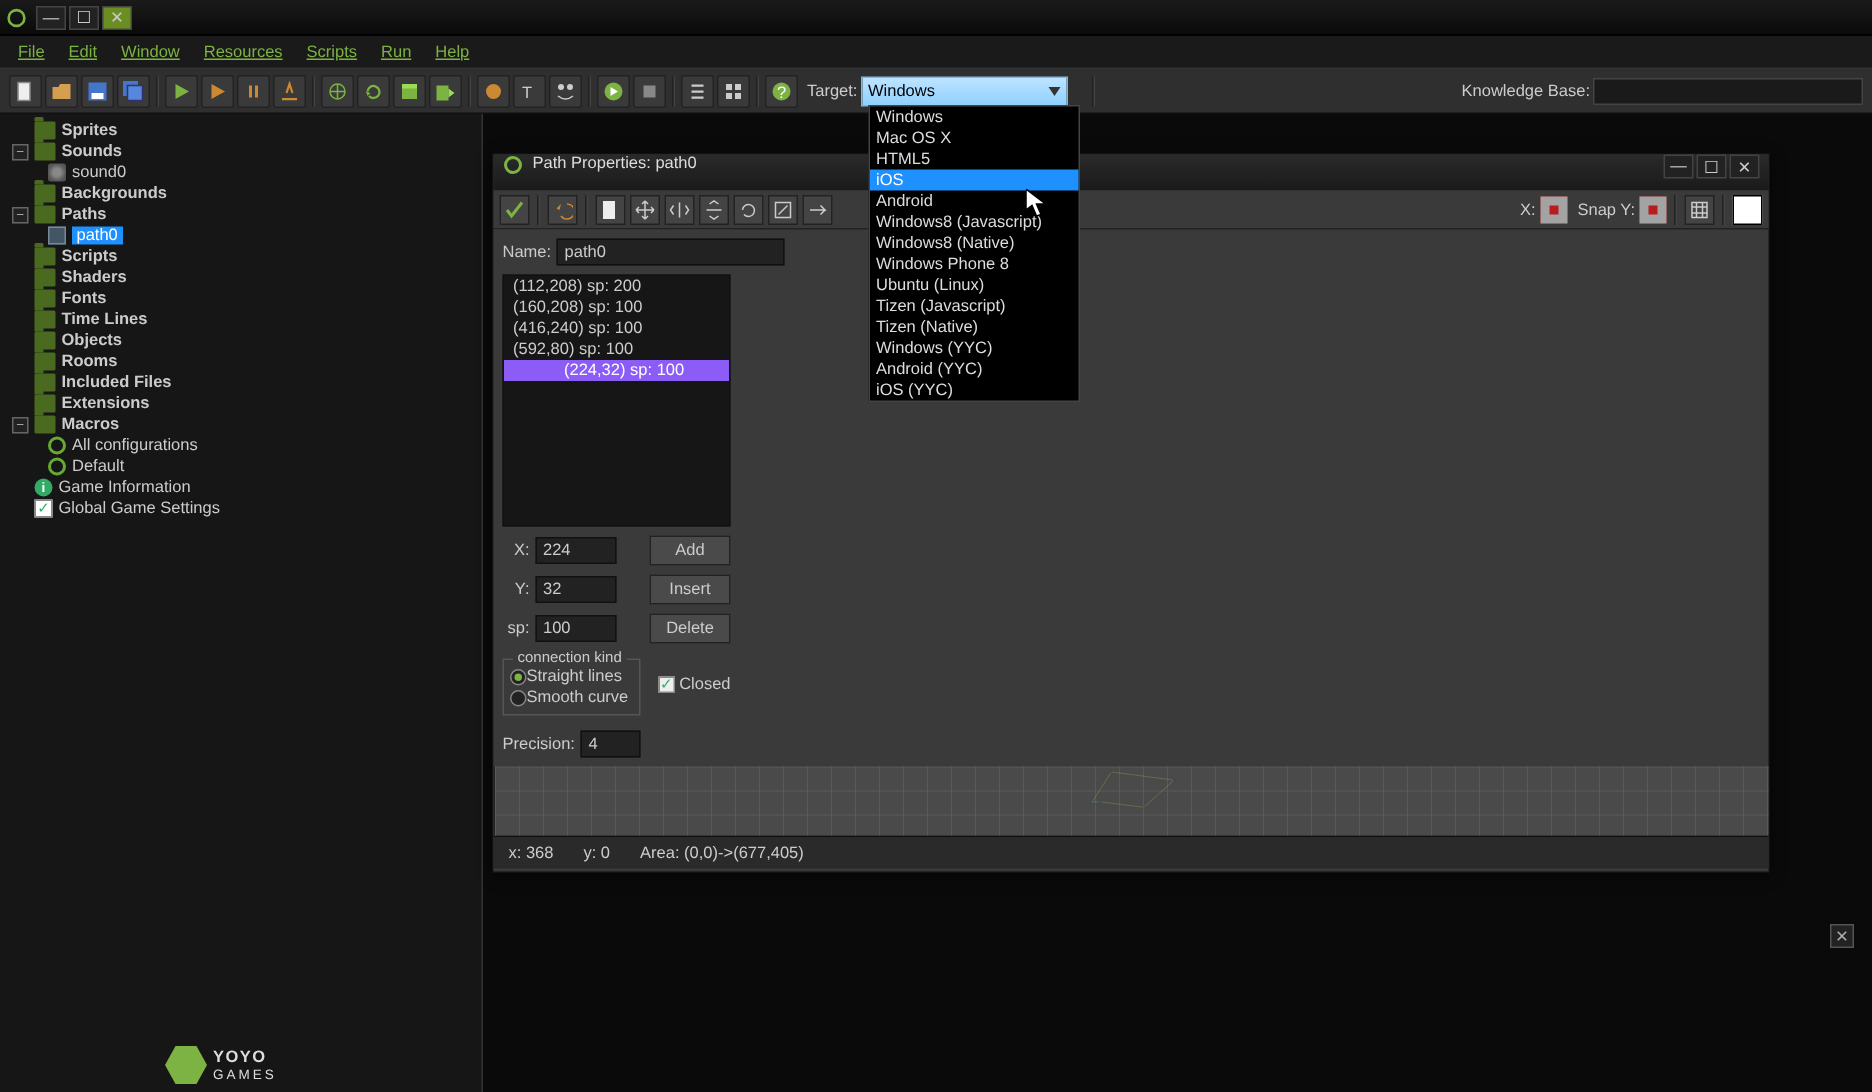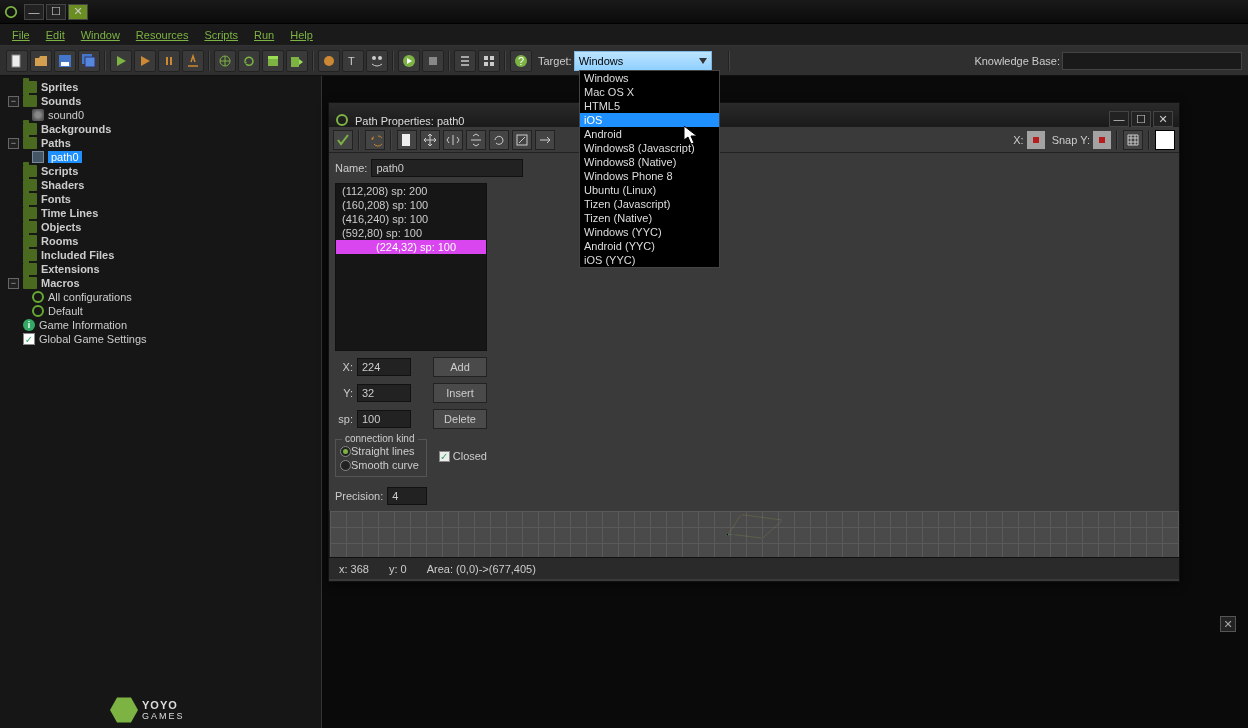--- a/index.html
+++ b/index.html
@@ -42,35 +42,35 @@
 .check-icon { width:12px; height:12px; background:#fff; border:1px solid #888; display:flex; align-items:center; justify-content:center; color:#3a6; font-size:10px; }
 .cfg-icon { width:12px; height:12px; border:2px solid #6a3; border-radius:50%; }
 .selected-item { background: #1e90ff; color: #fff; }
 
 .yoyo-logo { position: absolute; bottom: 4px; left: 110px; display: flex; align-items: center; gap: 4px; color: #ddd; font-size: 14px; }
 .yoyo-logo .hex { width: 28px; height: 28px; background: #7cb342; clip-path: polygon(25% 5%, 75% 5%, 100% 50%, 75% 95%, 25% 95%, 0 50%); }
 
 .workspace { flex: 1; background: #0a0a0a; position: relative; }
 
 .path-window { position: absolute; left: 6px; top: 26px; width: 852px; height: 480px; background: #3a3a3a; border: 1px solid #111; box-shadow: 0 2px 8px rgba(0,0,0,.6); }
-.path-titlebar { height: 24px; background: linear-gradient(#2a2a2a,#1a1a1a); display: flex; align-items: flex-end; padding: 0 6px; color: #ddd; }
+.path-titlebar { height: 24px; background: linear-gradient(#2a2a2a,#1a1a1a); display: flex; align-items: flex-start; padding: 0 6px; color: #ddd; }
 .path-titlebar .title { flex: 1; }
 .path-toolbar { height: 26px; background: #3a3a3a; display: flex; align-items: center; padding: 0 4px; gap: 3px; border-bottom: 1px solid #222; }
 .ptbtn { width: 20px; height: 20px; background: #444; border: 1px solid #222; display: flex; align-items: center; justify-content: center; cursor: pointer; }
 .snap-label { color: #ccc; margin-left: 4px; }
 .snap-input { width: 18px; height: 18px; background: #b91c1c; border: 6px solid #a3a3a3; color: #ccc; padding: 0 3px; }
 
 .path-body { display: flex; height: 404px; flex-direction: column; }
 .path-left { width: 164px; background: #3a3a3a; padding: 6px; display: flex; flex-direction: column; gap: 6px; }
 .name-row { display: flex; align-items: center; gap: 4px; }
 .name-row label { color: #ccc; }
 .name-input { flex: 1; background: #222; border: 1px solid #111; color: #ccc; padding: 2px 4px; height: 18px; }
 .points-list { background: #161616; border: 1px solid #111; flex: 0 0 168px; color: #ccc; font-size: 10px; overflow: hidden; }
 .points-list div { padding: 1px 6px; white-space: nowrap; }
-.points-list .sel { background: #d946ef; color: #fff; padding-left: 40px; }
+.points-list .sel { background: #8b5cf6; color: #fff; padding-left: 40px; }
 .coord-row { display: flex; align-items: center; gap: 4px; }
 .coord-row label { width: 18px; text-align: right; color: #ccc; }
 .coord-row input { width: 54px; background: #222; border: 1px solid #111; color: #ccc; padding: 2px 4px; height: 18px; }
 .coord-row button { width: 54px; height: 20px; background: #4a4a4a; border: 1px solid #222; color: #ccc; margin-left: auto; cursor: pointer; }
 .conn-group { border: 1px solid #555; padding: 4px; position: relative; margin-top: 4px; }
 .conn-group .legend { position: absolute; top: -7px; left: 6px; background: #3a3a3a; padding: 0 3px; color: #ccc; font-size: 10px; }
 .radio-row { display: flex; align-items: center; gap: 0; color: #ccc; padding: 1px 0; }
 .radio { width: 11px; height: 11px; border-radius: 50%; border: 1px solid #888; background: #222; display: flex; align-items: center; justify-content: center; }
 .radio.on::after { content:''; width:5px; height:5px; border-radius:50%; background:#7cb342; }
 .closed-check { display: flex; align-items: center; gap: 3px; color: #ccc; margin-left: 6px; }

